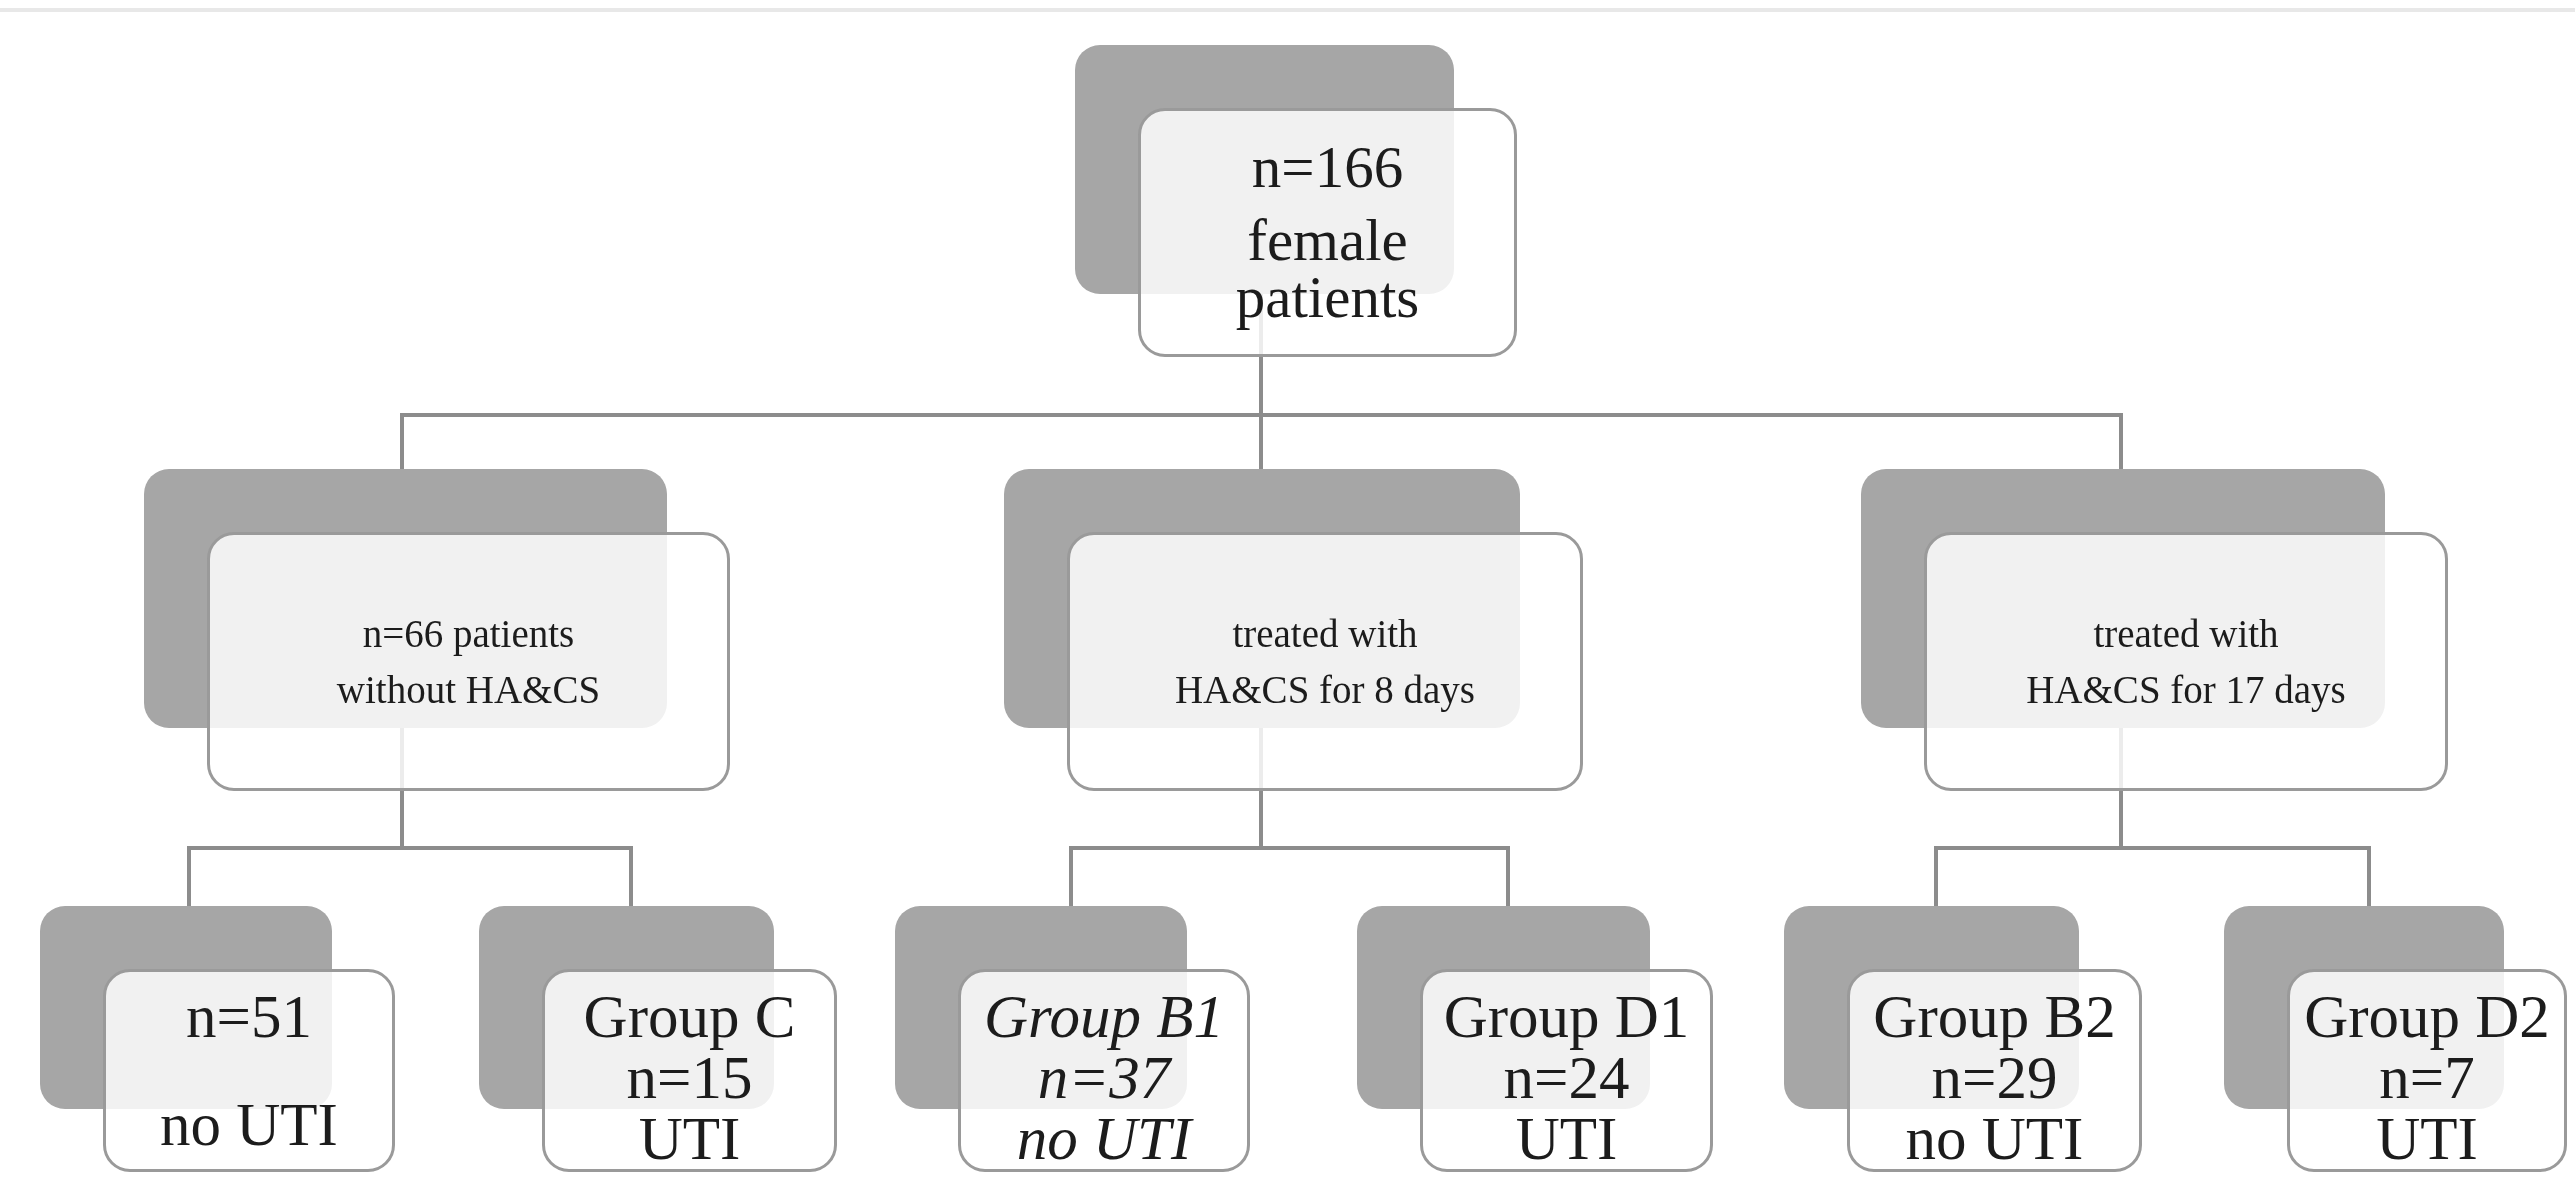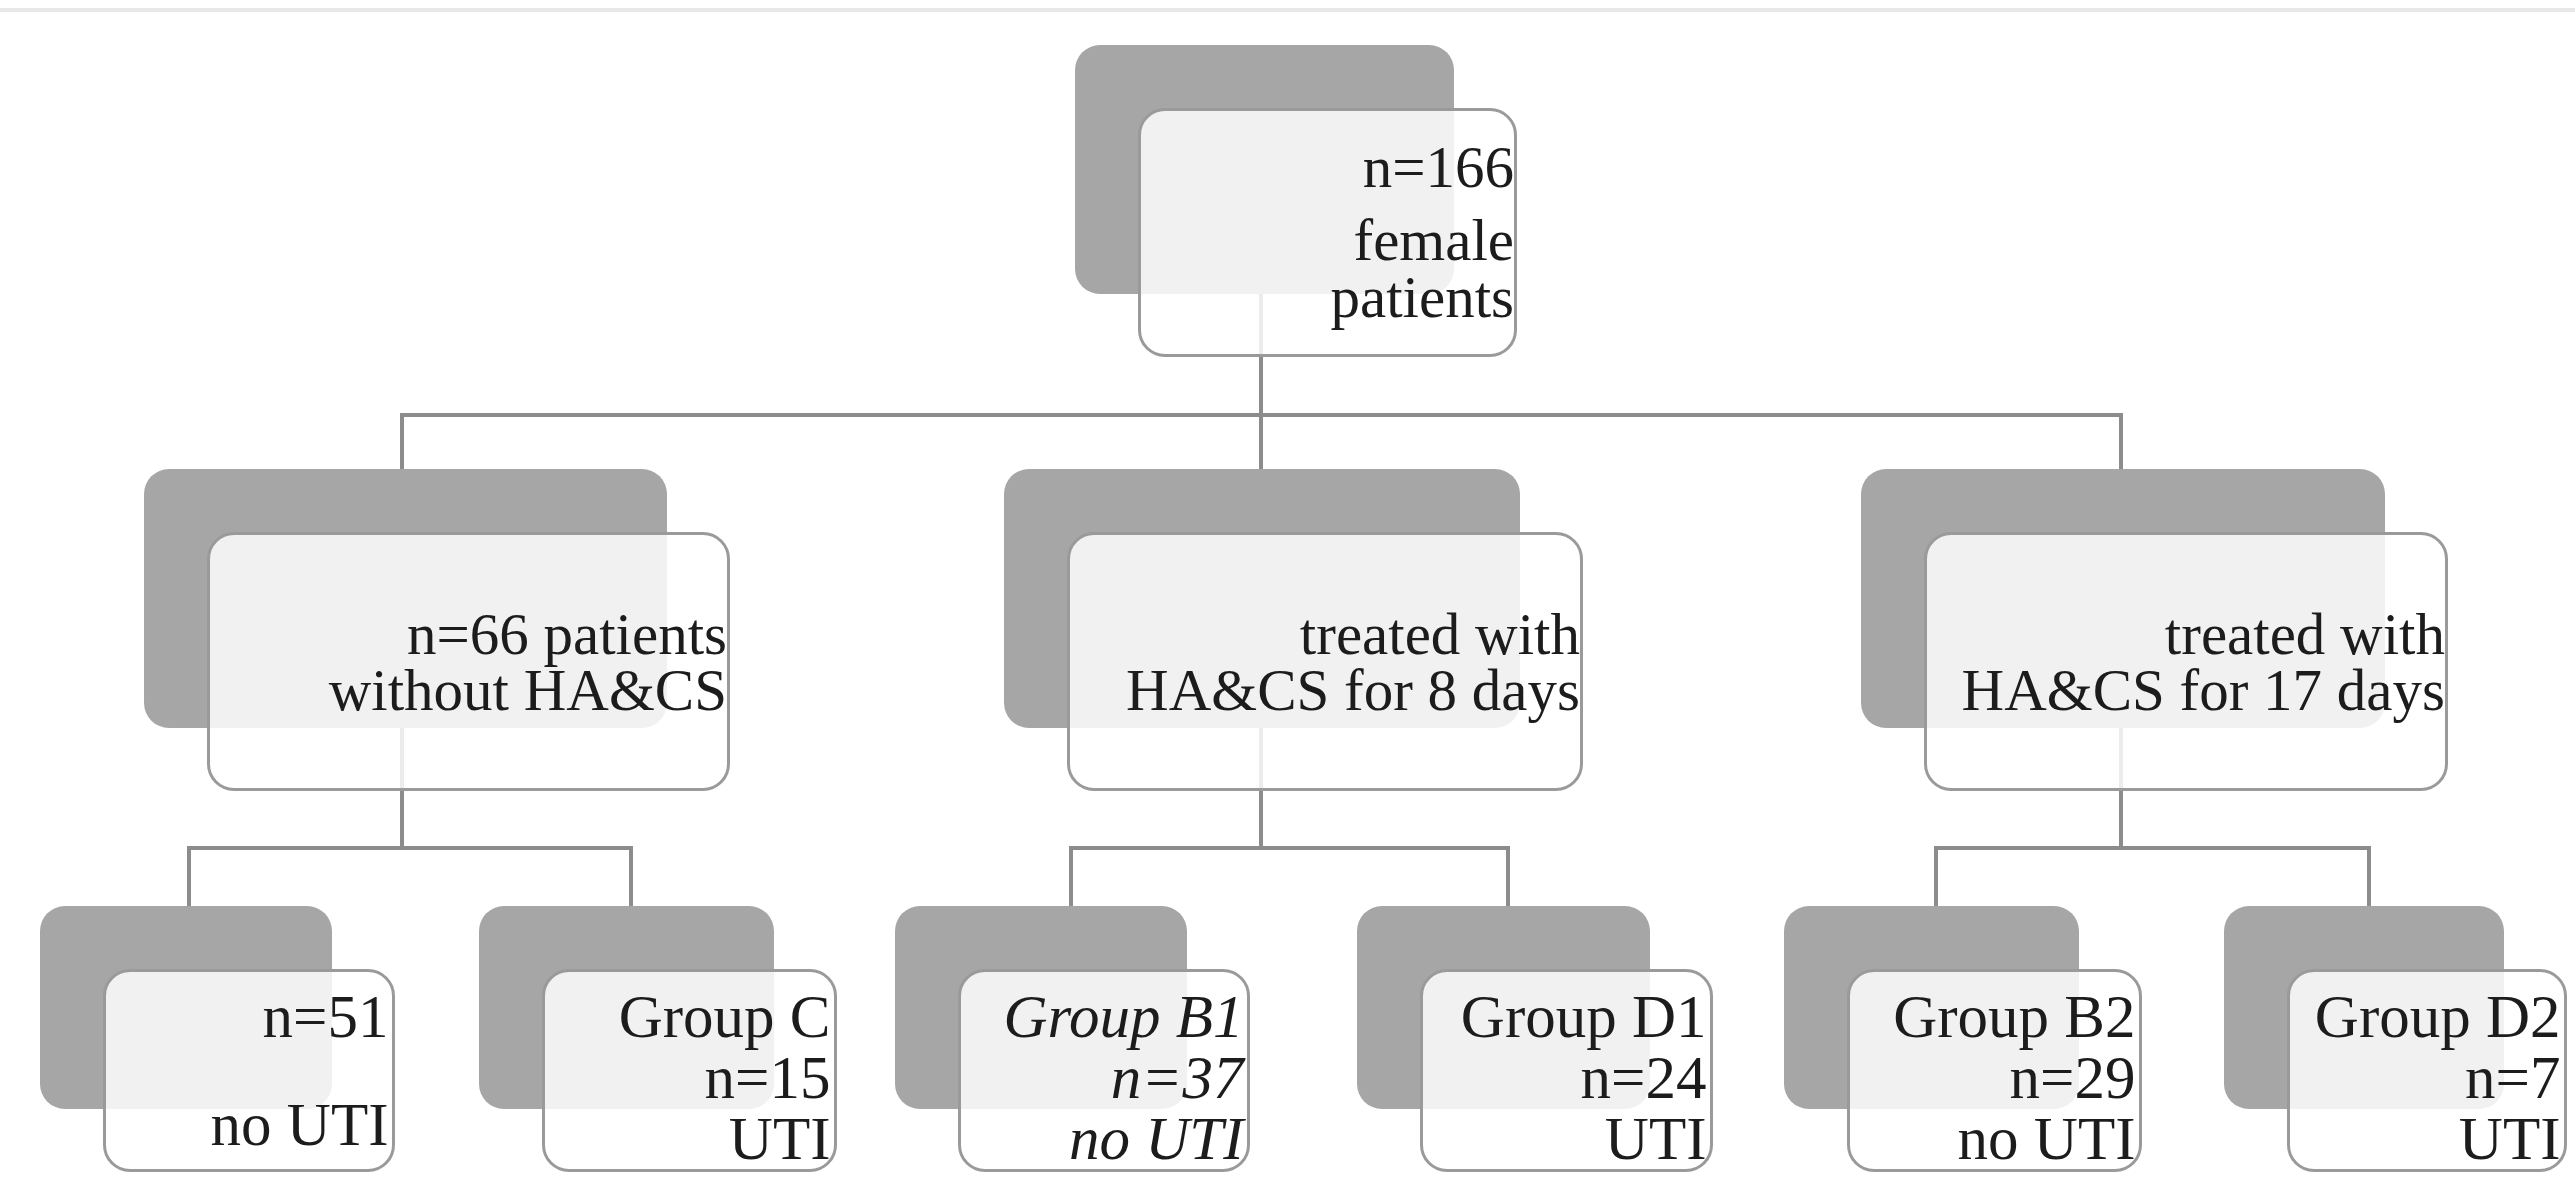--- a/index.html
+++ b/index.html
@@ -28,27 +28,27 @@
   }
   .front{
     position:absolute;left:0;top:0;
     width:100%;height:100%;
     background:rgba(255,255,255,0.84);
     border:3.5px solid #9a9a9a;
     border-radius:27px;
     box-sizing:border-box;
     z-index:3;
     display:flex;flex-direction:column;
-    align-items:flex-end;justify-content:center;
+    align-items:center;justify-content:center;
     text-align:center;
     color:#1c1c1c;
   }
   .row1 .front{font-size:59px;line-height:57px;}
   .row1 .ln1{margin-bottom:15.3px;}
-  .row2 .front{font-size:59px;line-height:56px;font-family:Liberation Serif, serif;}
+  .row2 .front{font-size:39px;line-height:56px;font-family:Liberation Serif, serif;}
   .row3 .front{font-size:61px;line-height:61px;justify-content:space-between;padding:14px 3.5px;}
   .ln{display:block;white-space:nowrap;}
 </style>
 </head>
 <body>
 
 <div id="top-rule"></div>
 
 <div class="conn v" style="left:1259px;top:290px;height:126px;"></div>
 <div class="conn h" style="left:401px;top:413px;width:1720px;"></div>

